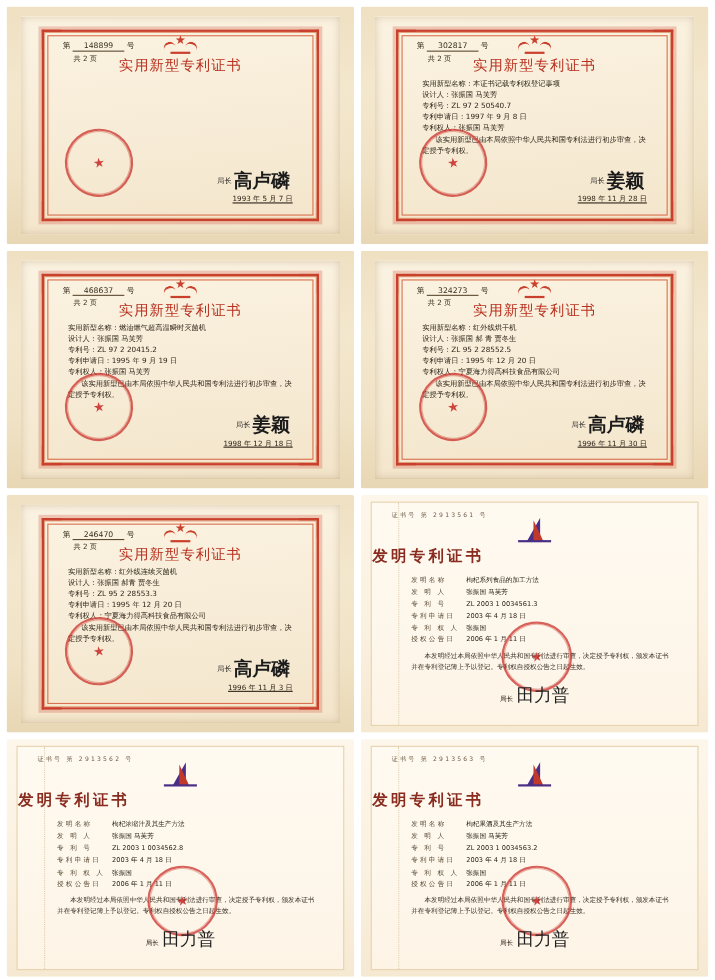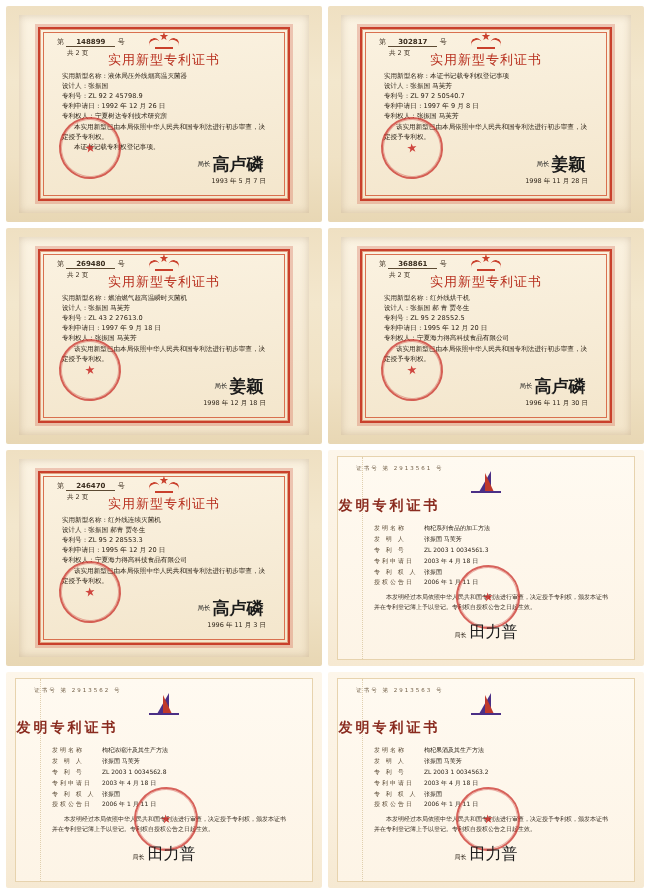--- a/index.html
+++ b/index.html
@@ -30,29 +30,29 @@
      color:#c9402c;font-size:11px;line-height:11px;}
   .emblem .wing{position:absolute;top:7px;width:11px;height:10px;border-top:2px solid #c9402c;border-radius:60% 60% 0 0;}
   .emblem .wing.l{left:0;transform:rotate(-18deg);}
   .emblem .wing.r{right:0;transform:rotate(18deg);}
   .emblem .bar{position:absolute;left:6px;right:6px;top:16px;height:2px;background:#c9402c;}
 
   .u-title{position:absolute;left:0;right:0;top:22px;text-align:center;
      font-family:"DejaVu Sans","Liberation Sans",sans-serif;
      font-weight:normal;color:#b8301f;font-size:13px;letter-spacing:1px;}
   .u-no{position:absolute;left:7%;top:8px;font-size:7px;color:#3a2d1e;white-space:nowrap;}
-  .u-no b{font-weight:bold;border-bottom:1px solid #5c4a33;padding:0 10px;}
+  .u-no b{font-weight:normal;border-bottom:1px solid #5c4a33;padding:0 10px;}
   .u-pages{position:absolute;left:11%;top:20px;font-size:6.5px;color:#3a2d1e;}
   .u-body{position:absolute;left:9%;right:9%;top:42px;font-size:6.6px;line-height:1.55;color:#2e2418;}
   .u-body .ln{white-space:nowrap;overflow:hidden;text-overflow:clip;}
   .u-body .ind{text-indent:12px;white-space:normal;}
   .u-sig{position:absolute;right:10%;bottom:14%;text-align:center;color:#1a1a1a;margin-left:12px;}
   .u-sig .role{font-size:6.5px;display:inline-block;vertical-align:middle;margin-right:2px;}
   .u-sig .name{font-size:17px;font-family:"DejaVu Serif","Liberation Serif",serif;font-weight:bold;display:inline-block;vertical-align:middle;}
-  .u-date{position:absolute;right:9%;bottom:8%;font-size:6.5px;color:#2e2418;}
+  .u-date{position:absolute;right:9%;bottom:8%;font-size:6.5px;color:#2e2418;text-decoration:underline;}
   .seal{position:absolute;border-radius:50%;border:2px solid rgba(200,40,35,.72);
      display:flex;align-items:center;justify-content:center;color:rgba(200,40,35,.8);
      font-size:6px;text-align:center;line-height:1.05;transform:rotate(-8deg);
      box-shadow:0 0 0 1px rgba(200,40,35,.35) inset;}
   .seal .s-star{position:absolute;font-size:12px;color:rgba(200,40,35,.85);}
   .seal .s-txt{position:absolute;top:3px;left:0;right:0;font-size:5px;letter-spacing:1px;}
   .seal .s-btm{position:absolute;bottom:3px;left:0;right:0;font-size:5px;letter-spacing:1px;}
 
   
   .i-wrap{position:absolute;inset:0;background:linear-gradient(180deg,#fdf6ea 0%,#fbf1e0 55%,#f6e9d2 100%);}
@@ -90,29 +90,20 @@
               <span class="u-corner br"></span>
               <div class="emblem">
                 <span class="star">★</span>
                 <span class="wing l"></span>
                 <span class="wing r"></span>
                 <span class="bar"></span>
               </div>
               <div class="u-no"><span>第</span> <b>148899</b> <span>号</span></div>
               <div class="u-pages">共 2 页</div>
               <div class="u-title">实用新型专利证书</div>
-              <div class="u-body">
-                <div class="ln">实用新型名称：液体局压外线烟高温灭菌器</div>
-                <div class="ln">设计人：张振国</div>
-                <div class="ln">专利号：ZL 92 2 45798.9</div>
-                <div class="ln">专利申请日：1992 年 12 月 26 日</div>
-                <div class="ln">专利权人：宁夏树达专利技术研究所</div>
-                <div class="ind">本实用新型已由本局依照中华人民共和国专利法进行初步审查，决定授予专利权。</div>
-                <div class="ind">本证书记载专利权登记事项。</div>
-              </div>
               <div class="seal" style="left:8%;bottom:12%;width:58px;height:58px;">
                 <span class="s-txt"></span>
                 <span class="s-star">★</span>
                 <span class="s-btm"></span>
               </div>
               <div class="u-sig"><span class="role">局长</span><span class="name">高卢磷</span></div>
               <div class="u-date">1993 年 5 月 7 日</div>
             </div>
           </div>
         </div>
@@ -160,28 +151,28 @@
               <span class="u-corner tl"></span>
               <span class="u-corner tr"></span>
               <span class="u-corner bl"></span>
               <span class="u-corner br"></span>
               <div class="emblem">
                 <span class="star">★</span>
                 <span class="wing l"></span>
                 <span class="wing r"></span>
                 <span class="bar"></span>
               </div>
-              <div class="u-no"><span>第</span> <b>269480</b> <span>号</span></div>
+              <div class="u-no"><span>第</span> <b>468637</b> <span>号</span></div>
               <div class="u-pages">共 2 页</div>
               <div class="u-title">实用新型专利证书</div>
               <div class="u-body">
                 <div class="ln">实用新型名称：燃油燃气超高温瞬时灭菌机</div>
                 <div class="ln">设计人：张振国 马芙芳</div>
-                <div class="ln">专利号：ZL 43 2 27613.0</div>
-                <div class="ln">专利申请日：1997 年 9 月 18 日</div>
+                <div class="ln">专利号：ZL 97 2 20415.2</div>
+                <div class="ln">专利申请日：1995 年 9 月 19 日</div>
                 <div class="ln">专利权人：张振国 马芙芳</div>
                 <div class="ind">该实用新型已由本局依照中华人民共和国专利法进行初步审查，决定授予专利权。</div>
               </div>
               <div class="seal" style="left:8%;bottom:12%;width:58px;height:58px;">
                 <span class="s-txt"></span>
                 <span class="s-star">★</span>
                 <span class="s-btm"></span>
               </div>
               <div class="u-sig"><span class="role">局长</span><span class="name">姜颖</span></div>
               <div class="u-date">1998 年 12 月 18 日</div>
@@ -196,21 +187,21 @@
               <span class="u-corner tl"></span>
               <span class="u-corner tr"></span>
               <span class="u-corner bl"></span>
               <span class="u-corner br"></span>
               <div class="emblem">
                 <span class="star">★</span>
                 <span class="wing l"></span>
                 <span class="wing r"></span>
                 <span class="bar"></span>
               </div>
-              <div class="u-no"><span>第</span> <b>368861</b> <span>号</span></div>
+              <div class="u-no"><span>第</span> <b>324273</b> <span>号</span></div>
               <div class="u-pages">共 2 页</div>
               <div class="u-title">实用新型专利证书</div>
               <div class="u-body">
                 <div class="ln">实用新型名称：红外线烘干机</div>
                 <div class="ln">设计人：张振国 郝 青 贾冬生</div>
                 <div class="ln">专利号：ZL 95 2 28552.5</div>
                 <div class="ln">专利申请日：1995 年 12 月 20 日</div>
                 <div class="ln">专利权人：宁夏海力得高科技食品有限公司</div>
                 <div class="ind">该实用新型已由本局依照中华人民共和国专利法进行初步审查，决定授予专利权。</div>
               </div>

